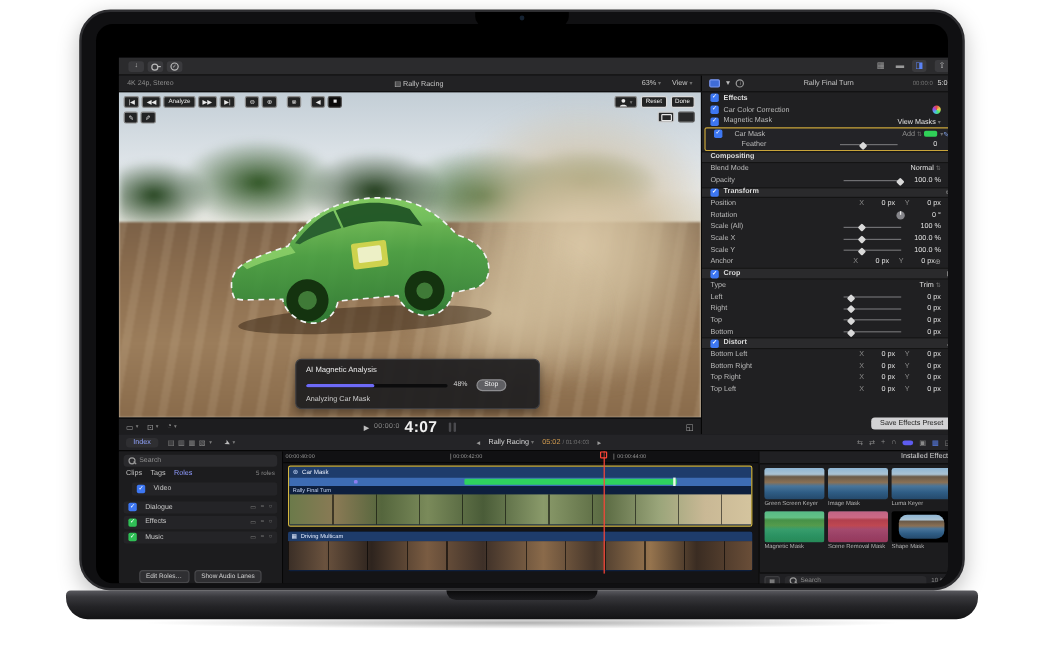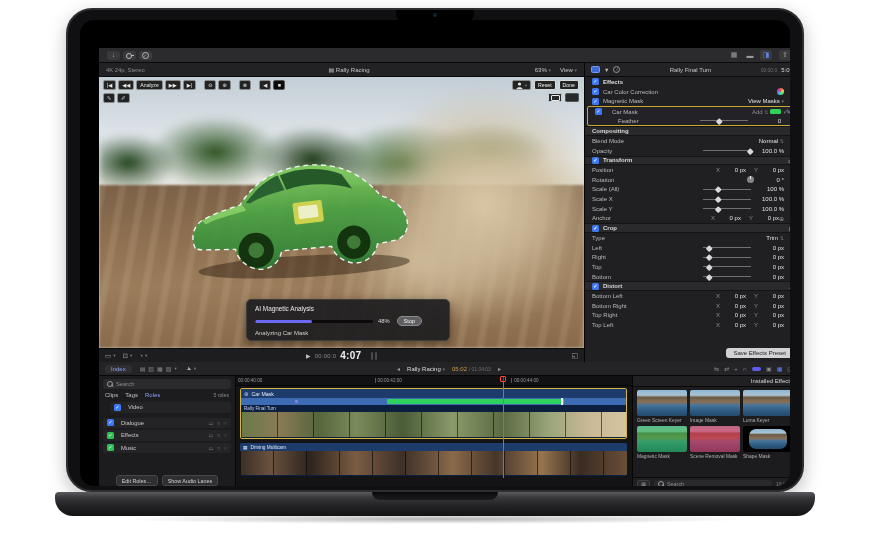--- a/index.html
+++ b/index.html
@@ -98,21 +98,21 @@
   .pd-pct { color:#d8d8d8; font-size:5.8px; }
   .stop-btn { margin-left:2px; padding:1px 6px; background:#5f5f63; border:1px solid #8d8d90; border-radius:5px; color:#f2f2f2; font-size:5.6px; }
   .pd-status { margin-top:4px; color:#cfcfcf; font-size:6px; }
 
   
   .transport { height:14px; background:#1d1d1f; border-top:1px solid #0a0a0a; display:flex; align-items:center; padding:0 6px; position:relative; }
   .tool-group { display:flex; align-items:center; gap:2px; margin-right:7px; color:#9f9f9f; font-size:6.5px; }
   .tchev { font-size:4.5px; color:#7e7e7e; }
   .transport-center { position:absolute; left:0; right:0; display:flex; align-items:center; justify-content:center; gap:4px; pointer-events:none; }
   .tc-dim { color:#8a8a8a; font-size:5.8px; letter-spacing:.3px; }
-  .tc-cur { color:#f0f0f0; font-size:10px; font-weight:bold; letter-spacing:.3px; }
+  .tc-cur { color:#f0f0f0; font-size:13px; font-weight:bold; letter-spacing:.3px; }
   .meters { display:flex; gap:1.5px; margin-left:6px; }
   .meters i { width:2px; height:8px; background:#4a4a4e; border-radius:1px; }
   .expand-ico { margin-left:auto; color:#9f9f9f; font-size:7px; }
 
   
   .inspector-col { width:215px; border-left:1px solid #060606; background:#202022; display:flex; flex-direction:column; }
   .irows { flex:1; }
   .irow { height:9.7px; display:flex; align-items:center; padding:0 5px 0 7px; font-size:6px; color:#b9b9b9; }
   .isec { background:#2a2a2c; border-top:1px solid #141414; border-bottom:1px solid #141414; color:#d9d9d9; font-weight:bold; }
   .cb { width:7px; height:7px; border-radius:1.5px; background:#3d77f2; color:#fff; font-size:5.2px; line-height:7px; text-align:center; margin-right:4px; flex:0 0 auto; }

